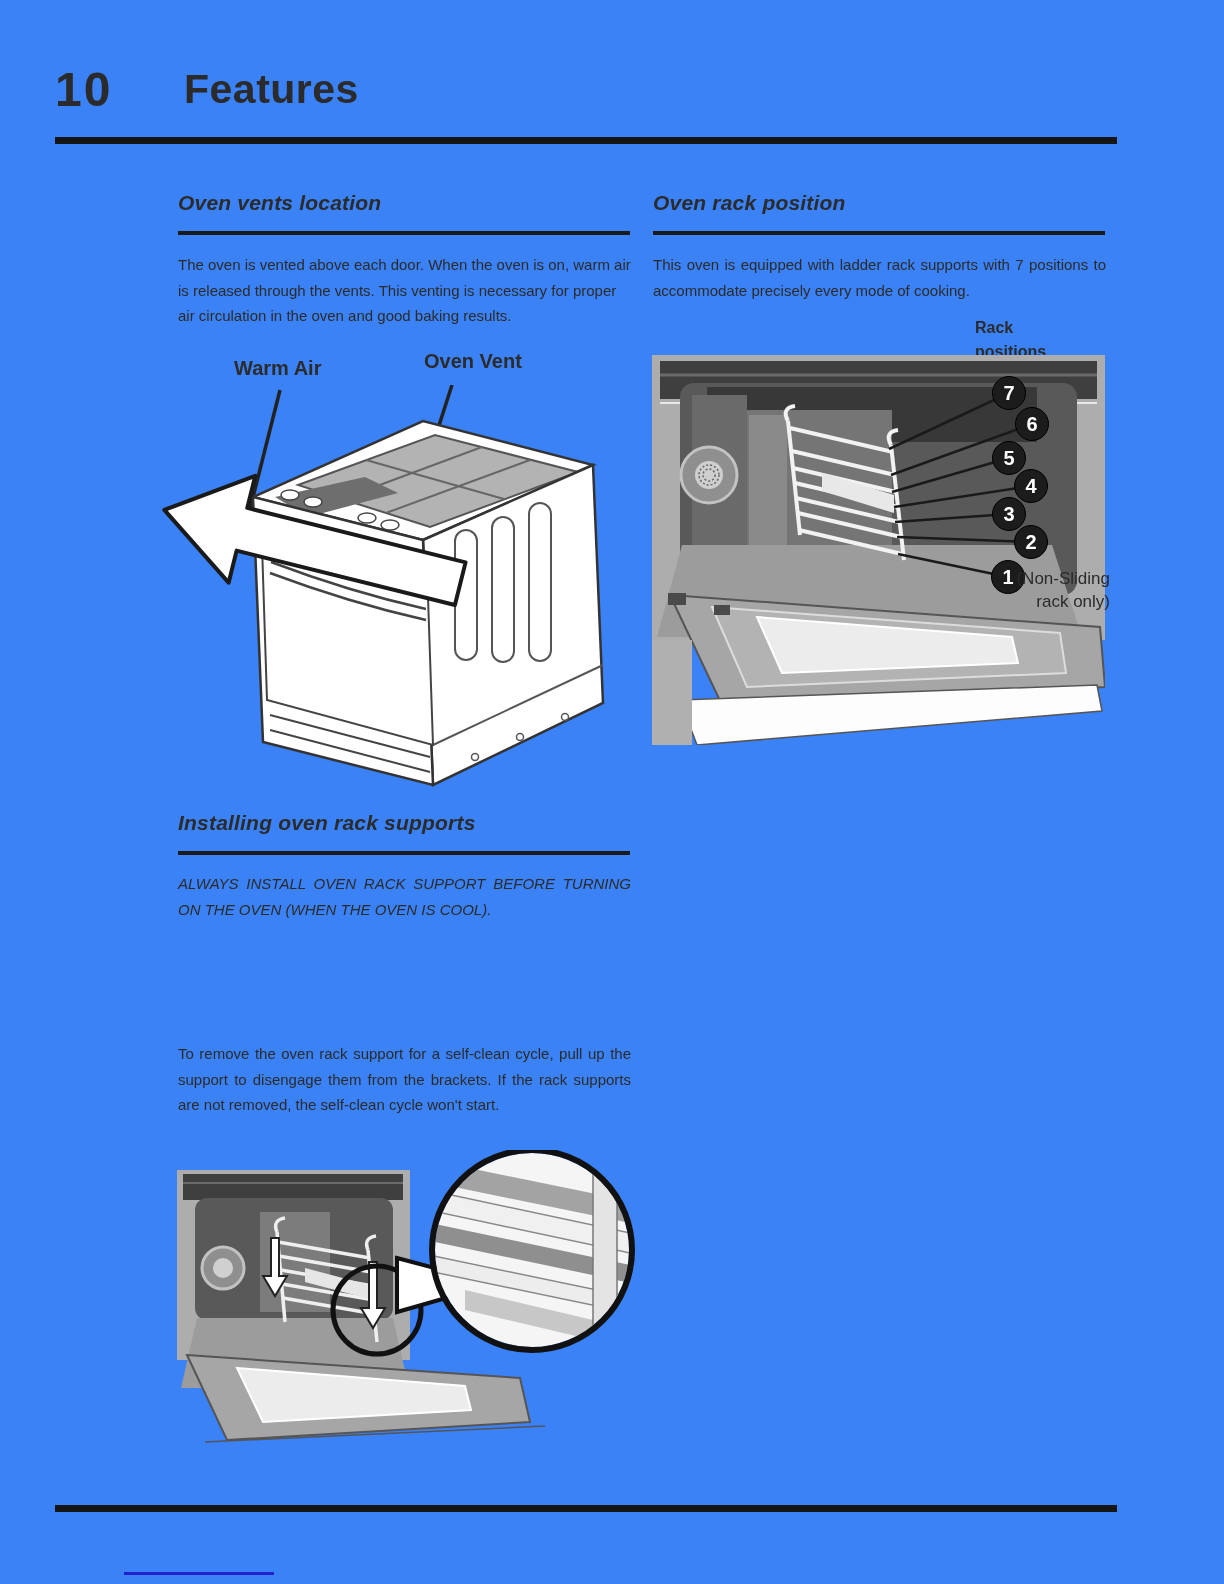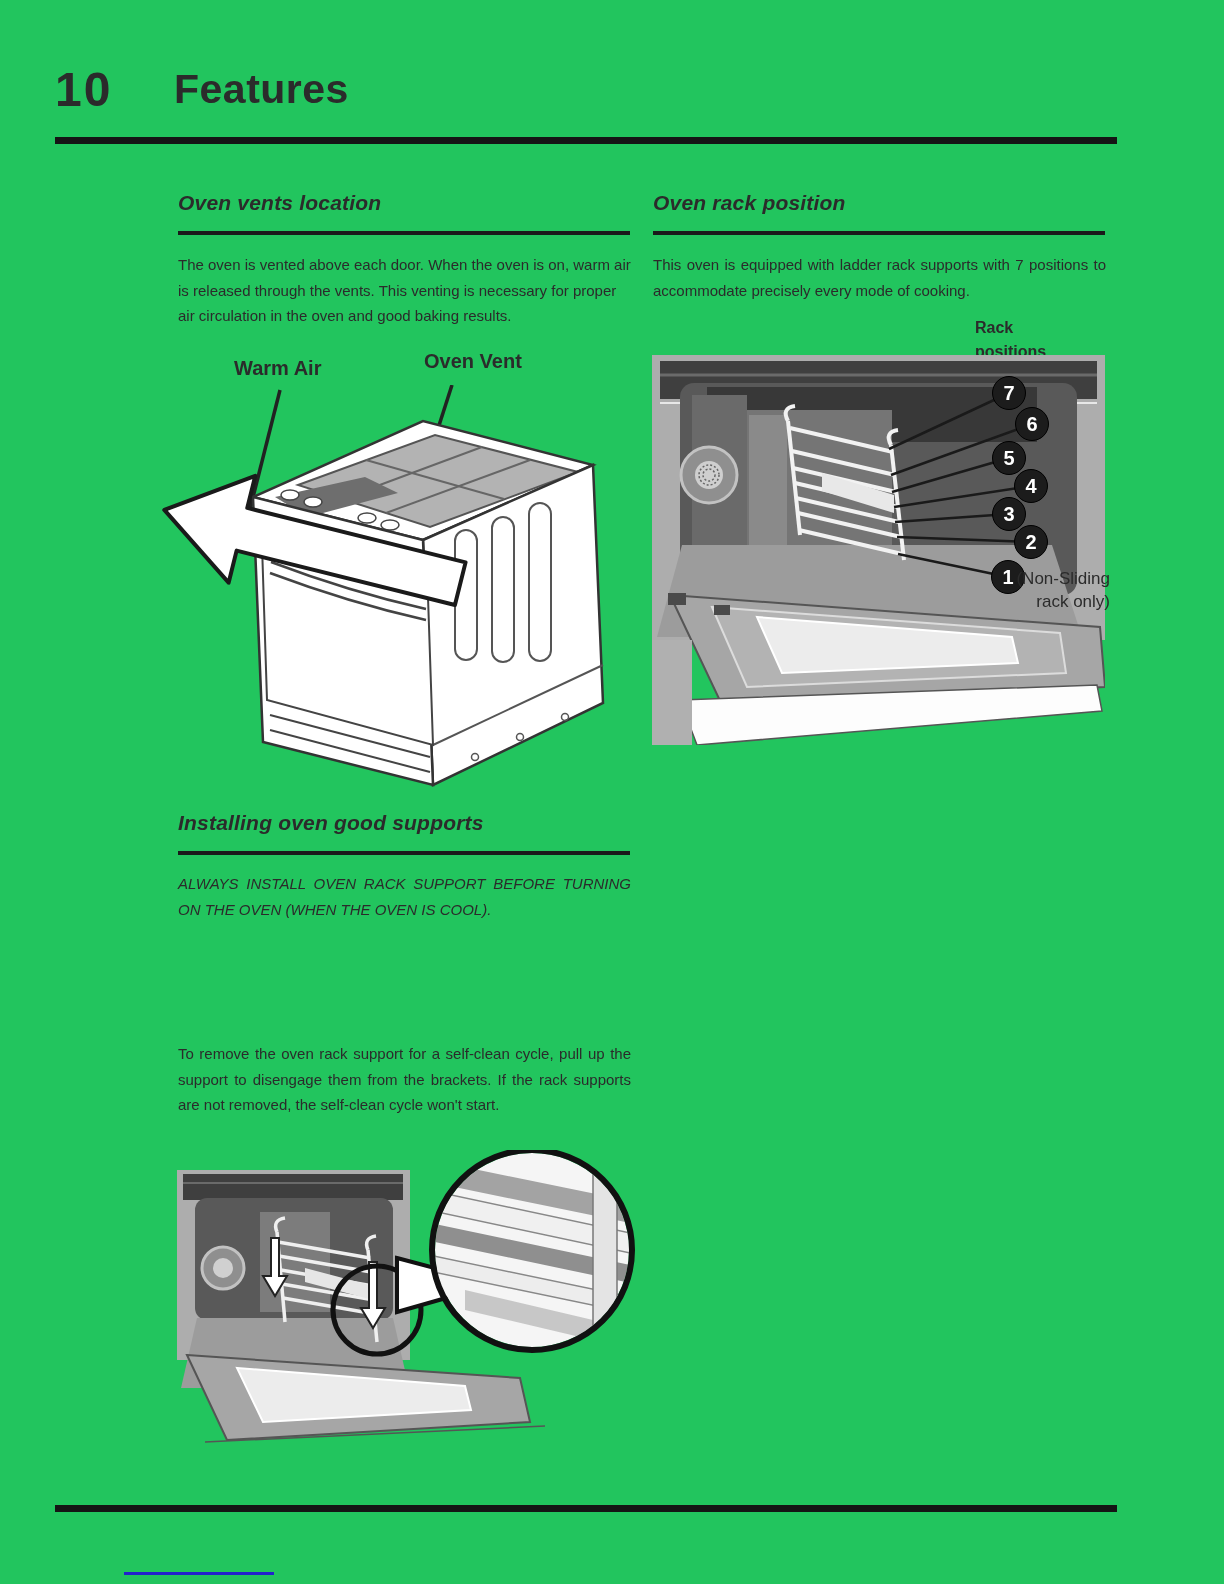--- a/index.html
+++ b/index.html
@@ -1,17 +1,17 @@
 <!DOCTYPE html>
 <html><head>
 <meta charset="utf-8">
 <style>
   html,body{margin:0;padding:0;background:#e8e8e8;}
   .page{
-    position:relative;width:1224px;height:1584px;background:#22c55e;
+    position:relative;width:1224px;height:1584px;background:#3b82f6;
     font-family:"Liberation Sans",sans-serif;color:#2b2b2b;overflow:hidden;
     margin:0 auto;
   }
   .abs{position:absolute;}
   .pagenum{font-size:48px;font-weight:bold;letter-spacing:2px;}
   .pagetitle{font-size:41px;font-weight:bold;letter-spacing:.5px;}
   .rule{background:#151515;height:7px;}
   .sechead{font-size:21px;font-weight:bold;letter-spacing:.2px;white-space:nowrap;font-style:italic;}
   .sec-underline{height:4px;background:#1a1a1a;}
   .bodytext{font-size:15px;line-height:25.5px;text-align:justify;}
@@ -27,21 +27,21 @@
   .note{font-size:17px;line-height:23px;text-align:right;color:#2b2b2b;}
   .bluelink{height:3px;background:#2222cc;}
   svg{display:block;}
 </style>
 </head>
 <body>
 
 <div class="page">
 
   <div class="abs pagenum" style="left:55px;top:62px;">10</div>
-  <div class="abs pagetitle" style="left:174px;top:66px;">Features</div>
+  <div class="abs pagetitle" style="left:184px;top:66px;">Features</div>
   <div class="abs rule" style="left:55px;top:137px;width:1062px;"></div>
 
   <div class="abs sechead" style="left:178px;top:191px;">Oven vents location</div>
   <div class="abs sec-underline" style="left:178px;top:231px;width:452px;"></div>
   <div class="abs bodytext ragged" style="left:178px;top:252px;width:455px;">The oven is vented above each door. When the oven is on, warm air is released through the vents. This venting is necessary for proper air circulation in the oven and good baking results.</div>
 
   <div class="abs caption" style="left:234px;top:357px;">Warm Air</div>
   <div class="abs caption" style="left:424px;top:350px;">Oven Vent</div>
 
   <div class="abs" style="left:130px;top:385px;width:515px;height:415px;">
@@ -165,21 +165,21 @@
     <div class="abs badge" style="left:340px;top:142px;">3</div>
     <div class="abs badge" style="left:362px;top:170px;">2</div>
     <div class="abs badge" style="left:339px;top:205px;">1</div>
 
     <div class="abs note" style="left:358px;top:212px;width:100px;">
       <div>(Non-Sliding</div>
       <div>rack only)</div>
     </div>
   </div>
 
-  <div class="abs sechead" style="left:178px;top:811px;">Installing oven good supports</div>
+  <div class="abs sechead" style="left:178px;top:811px;">Installing oven rack supports</div>
   <div class="abs sec-underline" style="left:178px;top:851px;width:452px;"></div>
   <div class="abs bodytext warning" style="left:178px;top:871px;width:453px;">ALWAYS INSTALL OVEN RACK SUPPORT BEFORE TURNING ON THE OVEN (WHEN THE OVEN IS COOL).</div>
   <div class="abs bodytext" style="left:178px;top:1041px;width:453px;">To remove the oven rack support for a self-clean cycle, pull up the support to disengage them from the brackets. If the rack supports are not removed, the self-clean cycle won't start.</div>
 
   <div class="abs" style="left:165px;top:1150px;width:480px;height:300px;">
     <svg viewBox="0 0 480 300" width="480" height="300">
 
       <rect x="12" y="20" width="233" height="190" fill="#adadad"></rect>
       <rect x="18" y="24" width="220" height="26" fill="#3f3f3f"></rect>
       <line x1="18" y1="33" x2="238" y2="33" stroke="#6a6a6a" stroke-width="2"></line>

